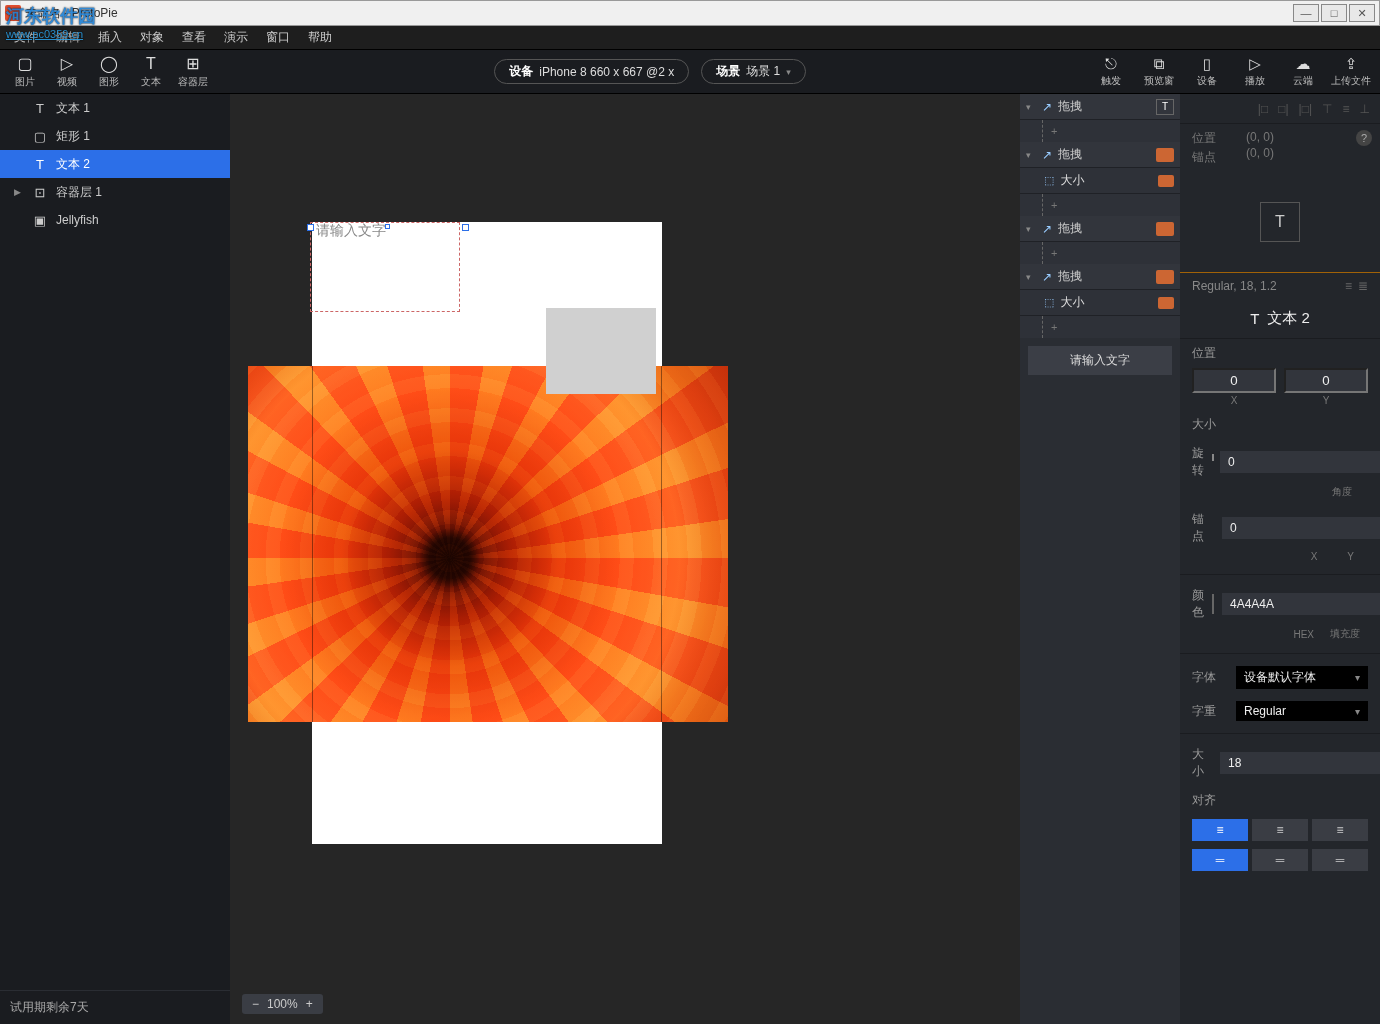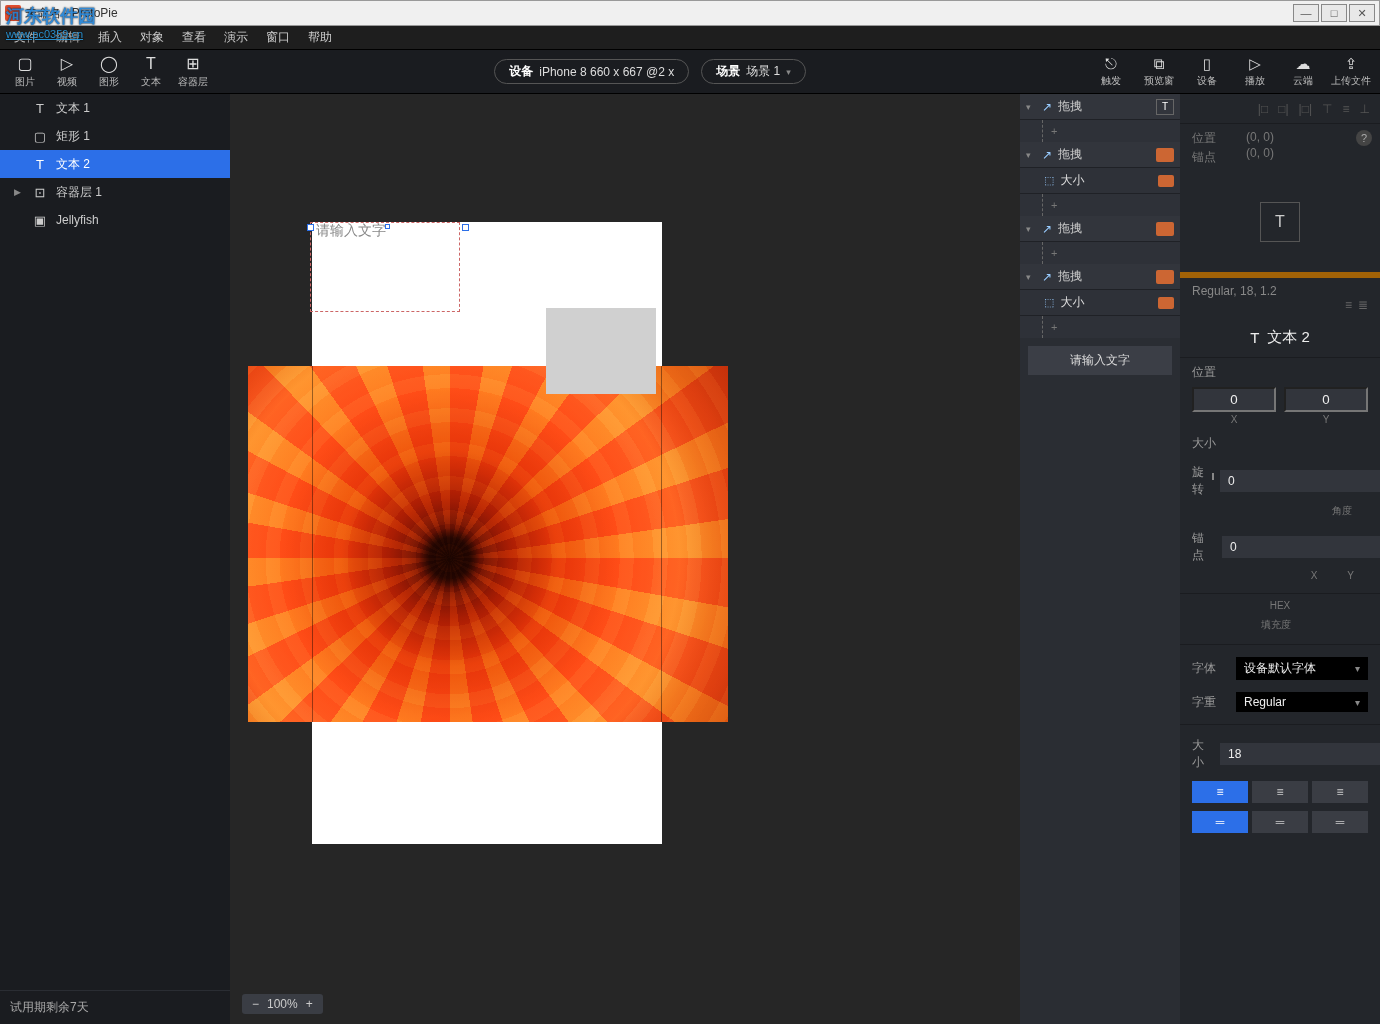--- a/index.html
+++ b/index.html
@@ -80,21 +80,21 @@
 
 
 .inspector { width:200px; background:#23262b; color:#bbb; font-size:12px; display:flex; flex-direction:column; overflow:auto;}
 .insp-icons { height:30px; border-bottom:1px solid #1a1c20; display:flex; align-items:center; justify-content:flex-end; gap:10px; padding:0 10px; color:#555;}
 .insp-icons span{font-size:12px;}
 .insp-meta { padding:6px 12px; color:#777; display:flex; gap:30px;}
 .insp-meta .col{display:flex;flex-direction:column;gap:2px;}
 .insp-help { position:absolute; right:8px; top:130px; width:16px;height:16px;border-radius:50%;background:#444;color:#aaa;font-size:11px;text-align:center;line-height:16px;}
 .insp-preview { height:100px; display:flex; align-items:center; justify-content:center;}
 .pv-box { width:40px; height:40px; border:1px solid #555; display:flex; align-items:center; justify-content:center; font-size:16px; color:#ccc;}
-.insp-summary { padding:6px 12px; color:#888; border-top:6px solid #a16207; display:flex; align-items:flex-start;flex-direction:column;}
+.insp-summary { padding:6px 12px; color:#888; border-top:1px solid #a16207; display:flex; align-items:flex-end;}
 .insp-summary .bars{margin-left:auto;display:flex;gap:6px;color:#666;}
 .insp-title { text-align:center; padding:10px 0; color:#eee; font-size:15px; display:flex; align-items:center; justify-content:center; gap:8px; border-bottom:1px solid #1a1c20;}
 .prop { display:flex; align-items:center; padding:6px 12px; gap:8px;}
 .prop .pl { width:36px; color:#999;}
 .prop .inp { flex:1; background:#32353c; color:#eee; padding:3px 8px; font-size:12px; border:none; height:22px;}
 .prop .inp.sm { flex:0 0 52px;}
 .prop-row2 { display:flex; padding:0 12px 4px; gap:8px;}
 .prop-row2 .half{flex:1;display:flex;flex-direction:column;align-items:center;gap:2px;}
 .prop-row2 .half .inp{width:100%;background:#32353c;color:#eee;text-align:center;padding:3px 0;}
 .prop-row2 .half .sl{font-size:10px;color:#777;}
@@ -390,21 +390,26 @@
         </div>
         <input class="inp sm" value="0" style="">
       </div>
     <div class="prop" style="padding-top:0;justify-content:flex-end;gap:30px;">
         <span class="sl" style="font-size:10px;color:#777;">X</span>
         <span class="sl" style="font-size:10px;color:#777;margin-right:14px;">Y</span>
       </div>
 
     <div class="hr"></div>
 
-    <div class="prop" style="padding-top:0;justify-content:flex-end;gap:7px;flex-direction:column;">
+    <div class="prop">
+        <span class="pl">颜色</span>
+        <span class="swatch"></span>
+        <input class="inp" style="flex: 1 1 0%;" value="4A4A4A">
+      </div>
+    <div class="prop" style="padding-top:0;justify-content:flex-end;gap:16px;">
         <span class="sl" style="font-size:10px;color:#777;">HEX</span>
         <span class="sl" style="font-size:10px;color:#777;margin-right:8px;">填充度</span>
       </div>
 
     <div class="hr"></div>
     <div class="prop">
         <span class="pl">字体</span>
         <div class="select">
           <span>设备默认字体</span>
           <span class="cv">▾</span>
@@ -418,20 +423,23 @@
         </div>
       </div>
 
     <div class="hr"></div>
     <div class="prop">
         <span class="pl">大小</span>
         <span style="flex:1"></span>
         <input class="inp sm" value="18" style="">
       </div>
 
+    <div class="prop">
+        <span class="pl">对齐</span>
+      </div>
     <div class="align-row">
       <div class="align-btn on">≡</div>
       <div class="align-btn">≡</div>
       <div class="align-btn">≡</div>
     </div>
     <div class="align-row">
       <div class="align-btn on">═</div>
       <div class="align-btn">═</div>
       <div class="align-btn">═</div>
     </div>

